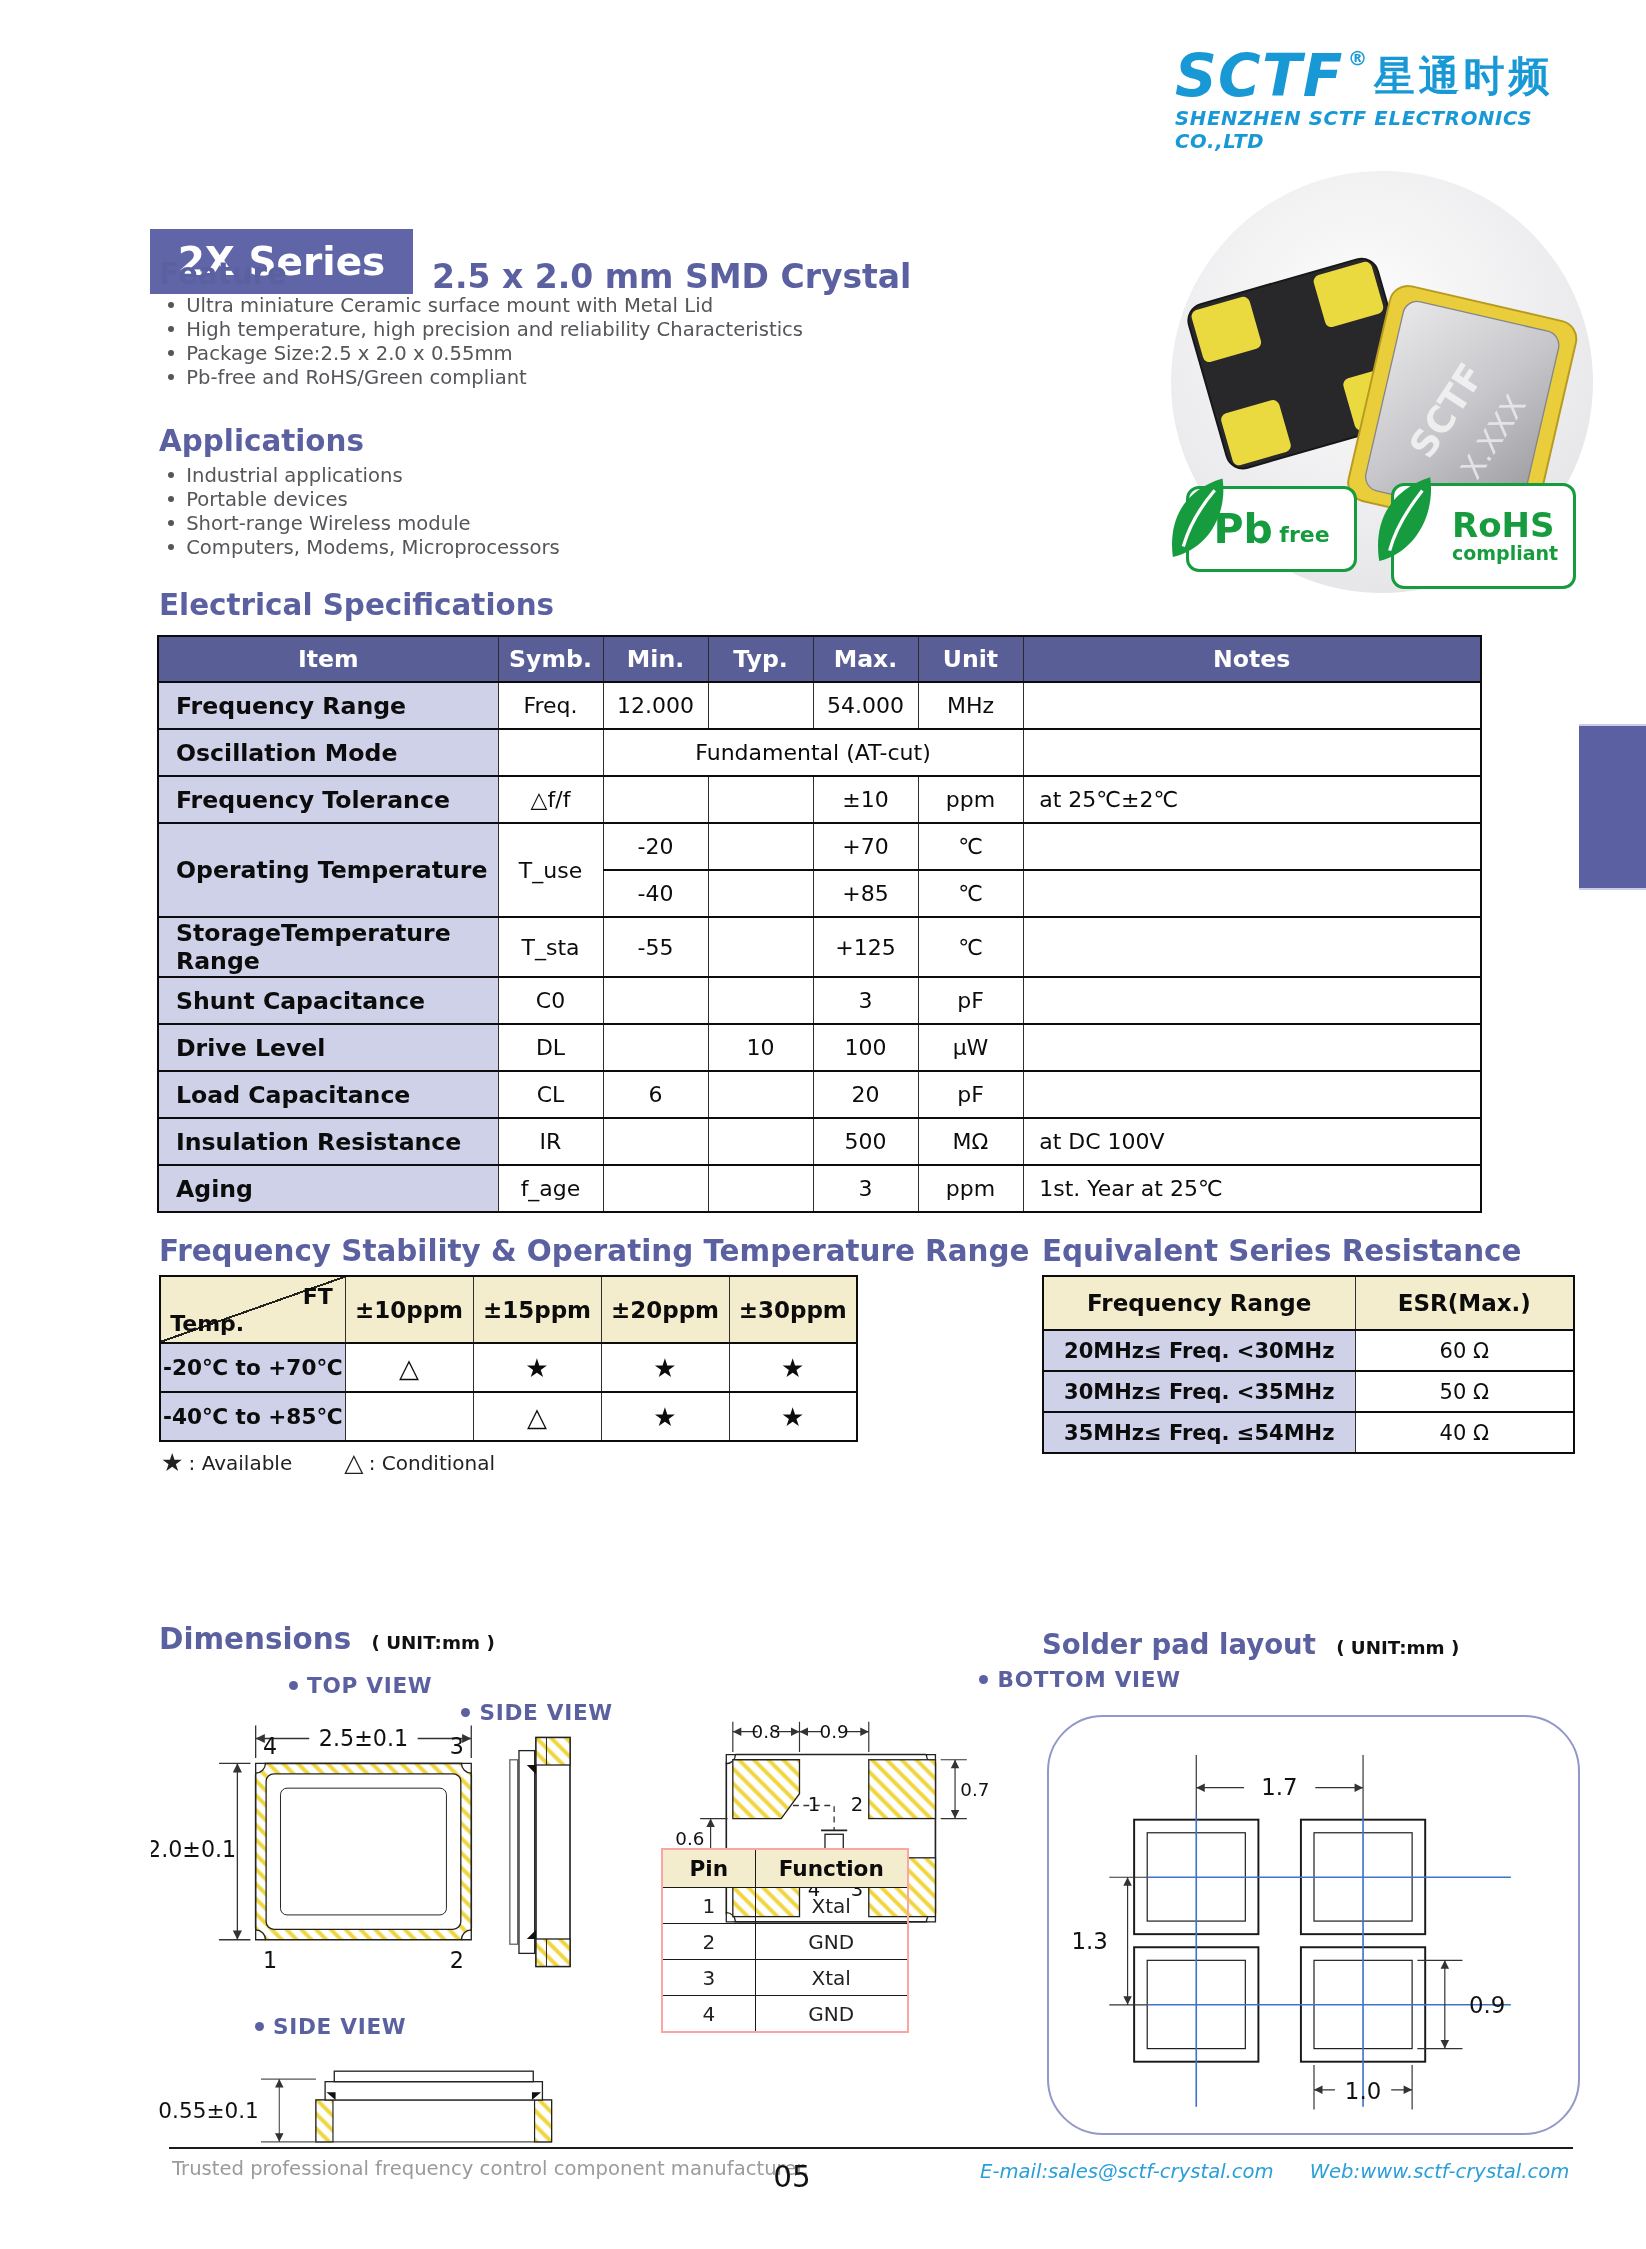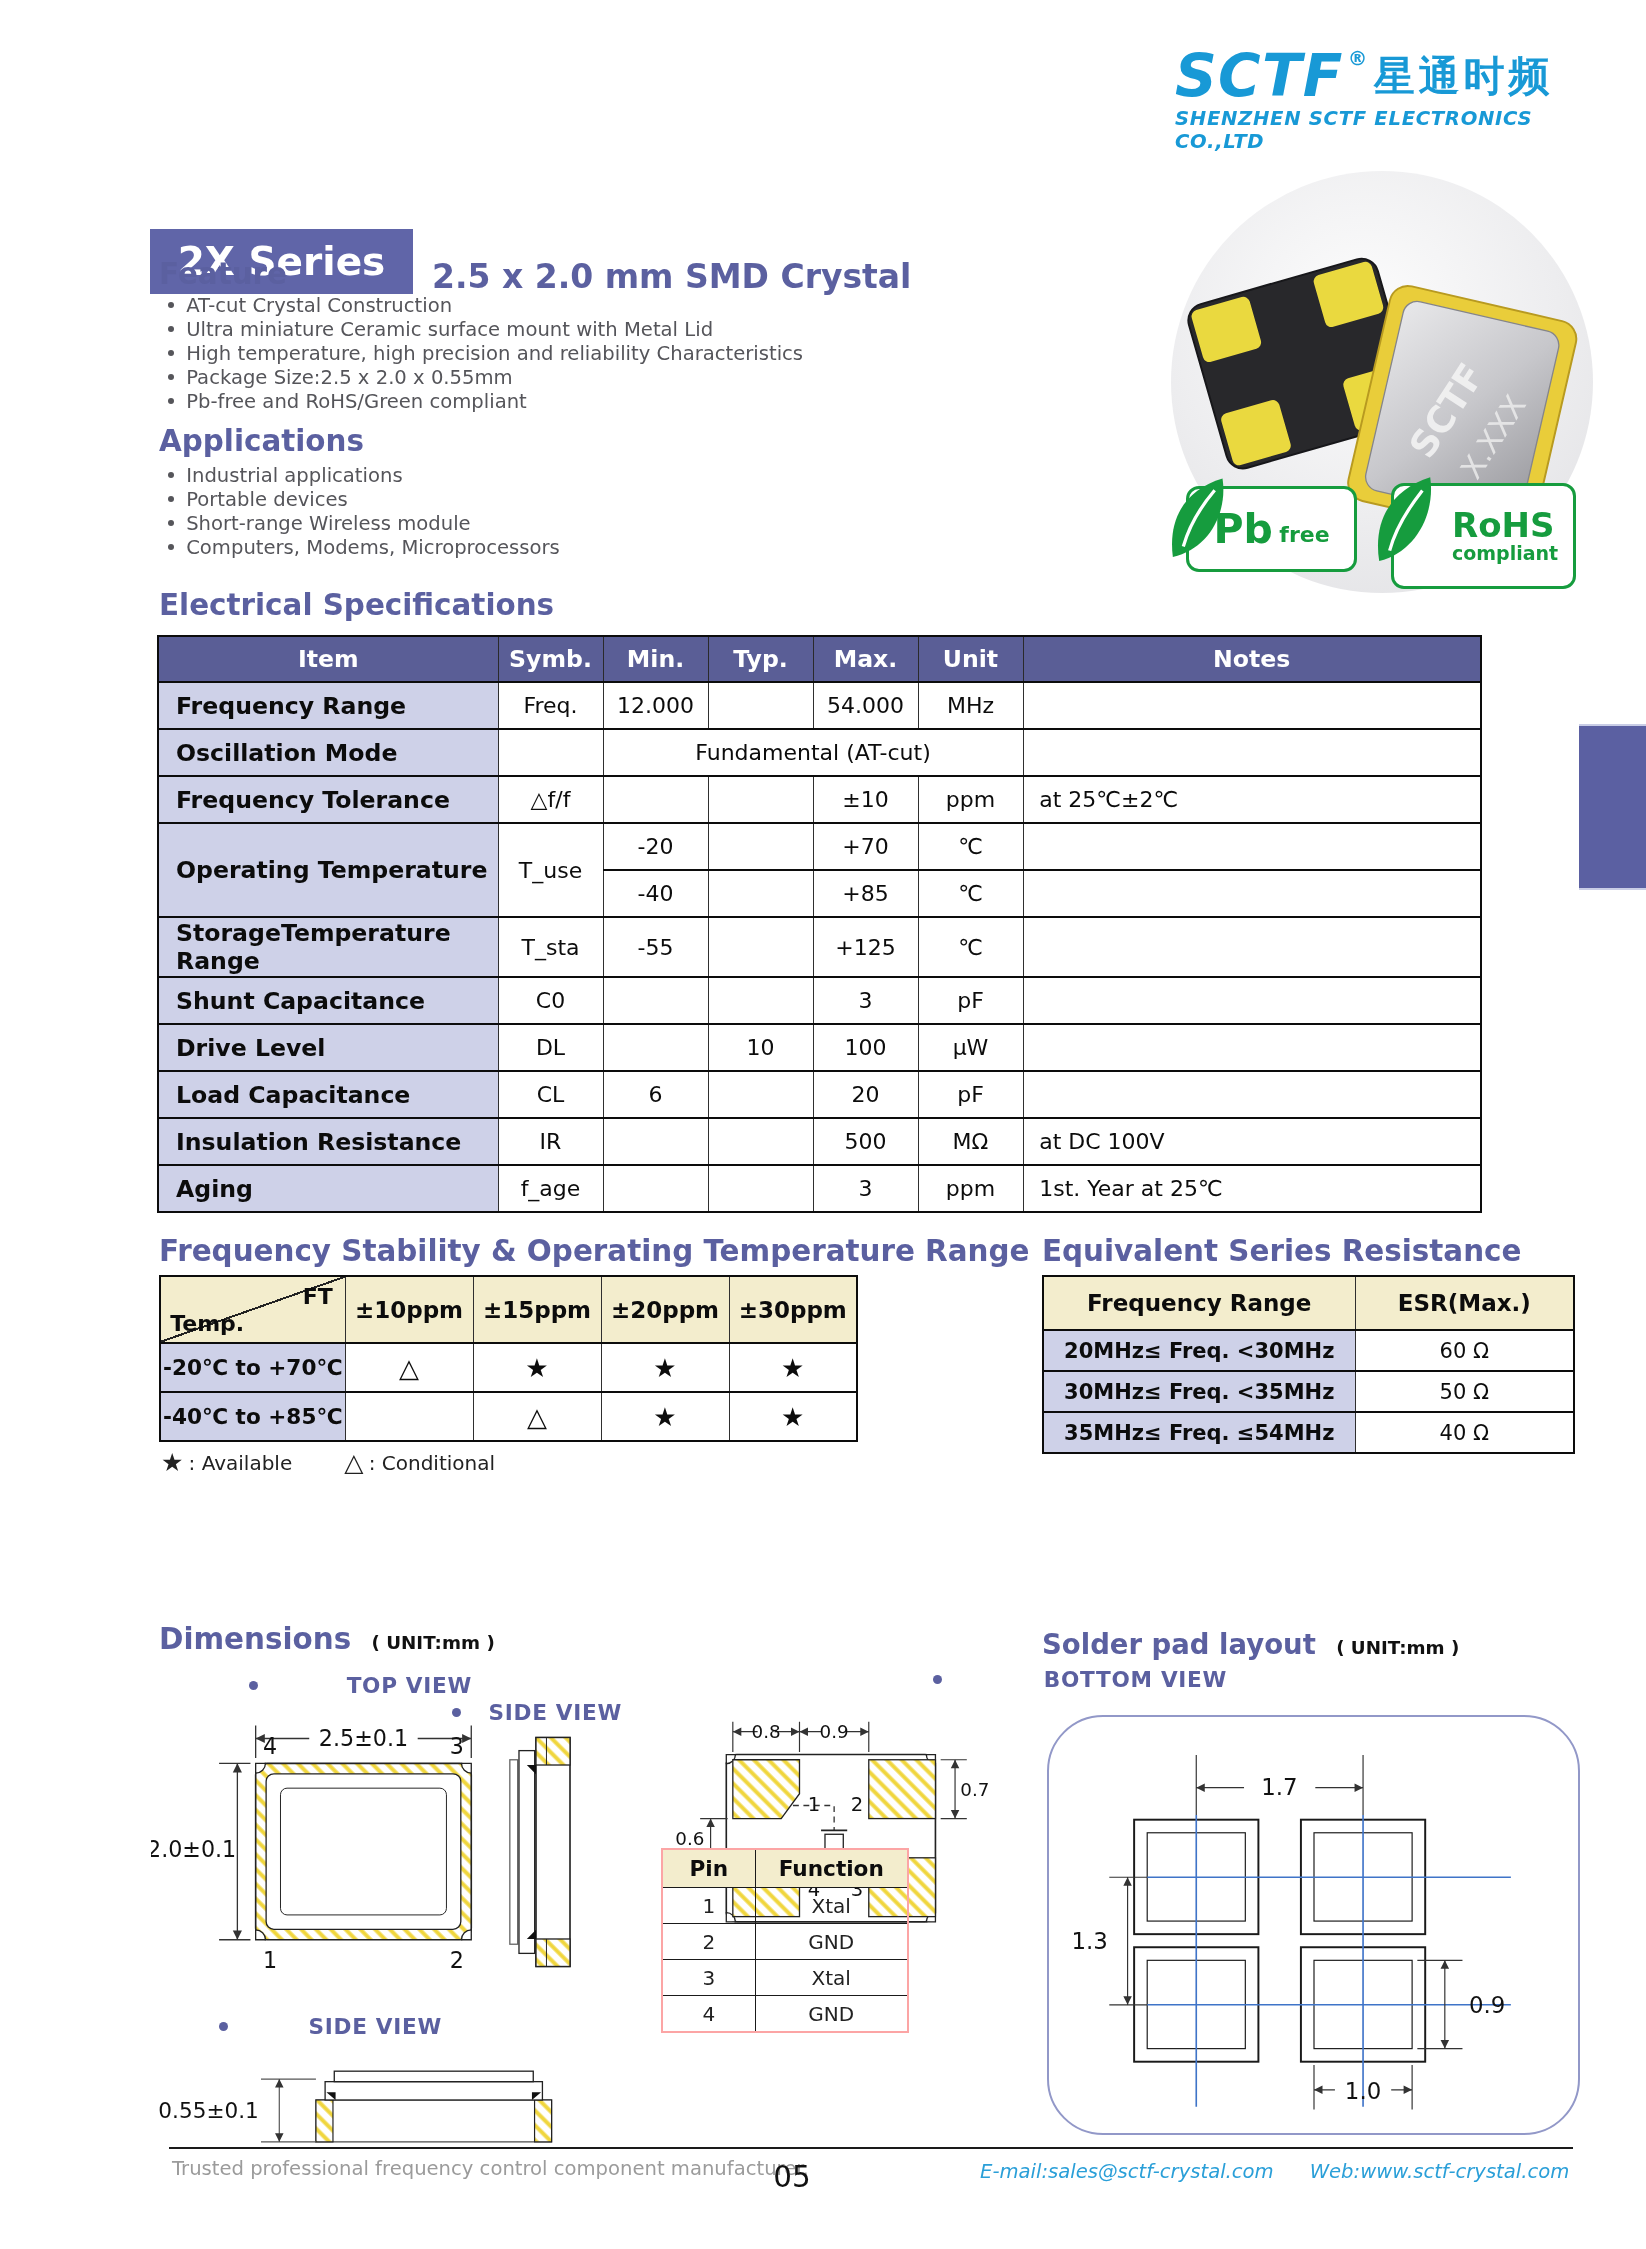--- a/index.html
+++ b/index.html
@@ -60,21 +60,21 @@
   .diag .temp{position:absolute;bottom:6.5px;left:9.2px;font-size:22px;font-weight:700;}
   .legend{position:absolute;left:161px;top:1448px;display:flex;gap:52px;font-size:20px;color:#222;align-items:center;}
   .legend .ico{font-size:25px;margin-right:5.2px;}
   .legend .item{display:flex;align-items:center;}
   
   .esr-table{position:absolute;left:1042px;top:1275px;width:531px;table-layout:fixed;border:2.6px solid #0c0c0c;}
   .esr-table th{background:#f3edcd;height:50px;font-size:23px;font-weight:700;border:1.3px solid #2f2f2f;border-bottom:2.6px solid #0c0c0c;color:#0c0c0c;}
   .esr-table td{height:37px;font-size:21px;border:1.3px solid #2f2f2f;border-top:2px solid #0c0c0c;text-align:center;color:#0c0c0c;}
   .esr-table td.freq{background:#ced1e8;font-weight:700;}
   
-  .view-label{display:flex;align-items:center;justify-content:space-between;font-size:21.6px;font-weight:700;color:#5b60a0;letter-spacing:0.7px;}
+  .view-label{display:flex;align-items:center;justify-content:center;font-size:21.6px;font-weight:700;color:#5b60a0;letter-spacing:0.7px;}
   svg text{font-family:"DejaVu Sans","Liberation Sans",sans-serif;}
   
   .pin-table{position:absolute;left:661px;top:1848px;width:246px;table-layout:fixed;border:2px solid #fca5a5;}
   .pin-table th{background:#f3edcd;height:35px;font-size:21.6px;font-weight:700;border:1.3px solid #1a1a1a;color:#0c0c0c;}
   .pin-table td{height:33px;font-size:20px;border:1.3px solid #1a1a1a;text-align:center;color:#222;}
   
   .solder-panel{position:absolute;left:1047px;top:1715px;width:533px;height:420px;border:2px solid #9298c8;border-radius:56px;box-sizing:border-box;overflow:hidden;background:#fff;}
   
   .footer-rule{position:absolute;left:169px;top:2147px;width:1404px;height:2px;background:#1a1a1a;}
   .footer-tag{position:absolute;left:172px;top:2157px;font-size:19.6px;color:#9b9b9b;}
@@ -145,24 +145,20 @@
     <svg class="leaf" style="left:-23.6px;top:-14.4px" width="72" height="97" viewBox="0 0 110 148">
       <path d="M92,8 C36,26 4,70 14,136 C70,122 100,64 92,8 Z" fill="#169c3e"></path>
       <path d="M80,28 C58,56 38,90 30,120" stroke="#ffffff" stroke-width="5" fill="none"></path>
     </svg>
     <span class="big">RoHS</span>
     <span class="small">compliant</span>
   </div>
 
   <div class="abs sec-heading" style="left:159px;top:257px">Feature</div>
   <ul class="blist" style="left:164px;top:293px">
-    <li>
-        <span class="dot"></span>
-        <span>AT-cut Crystal Construction</span>
-      </li>
     <li>
         <span class="dot"></span>
         <span>Ultra miniature Ceramic surface mount with Metal Lid</span>
       </li>
     <li>
         <span class="dot"></span>
         <span>High temperature, high precision and reliability Characteristics</span>
       </li>
     <li>
         <span class="dot"></span>

